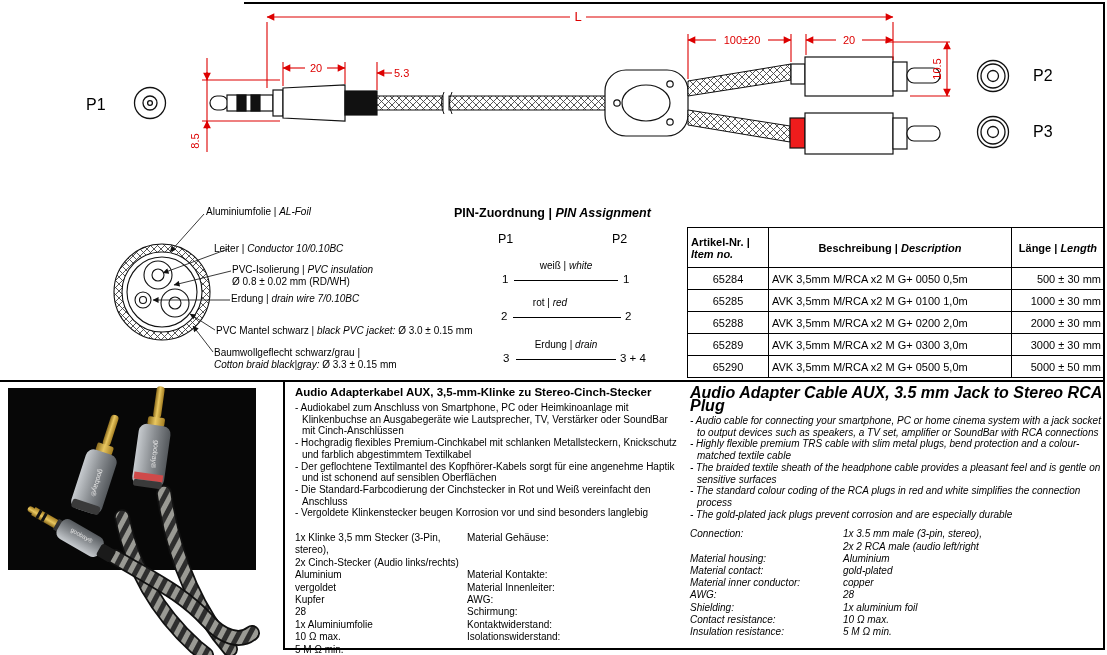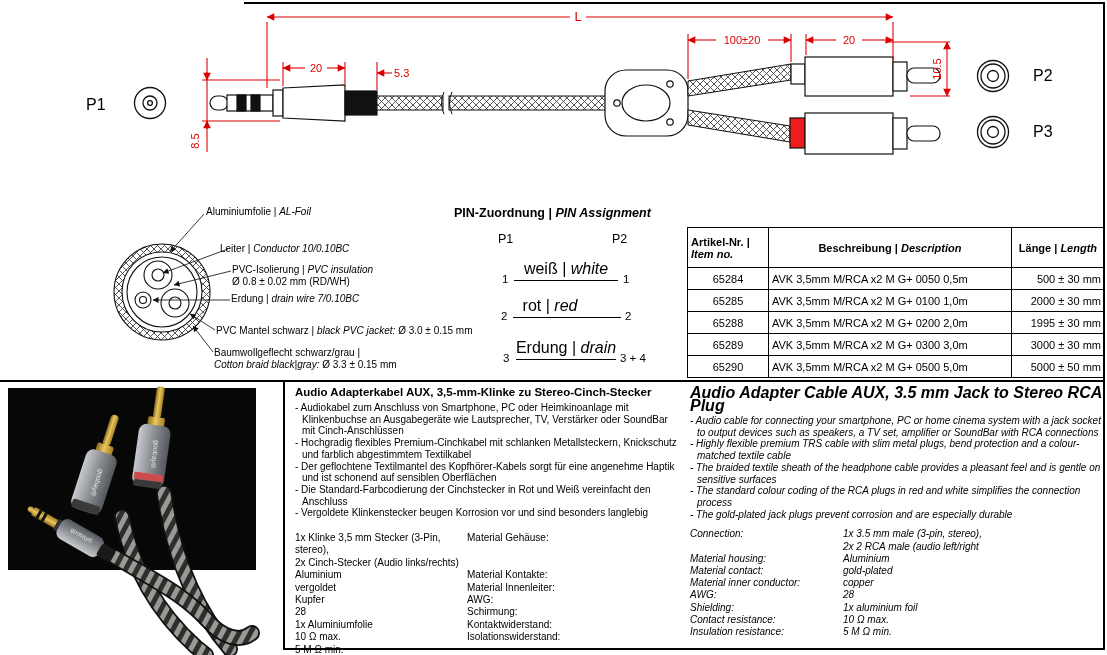--- a/index.html
+++ b/index.html
@@ -7,21 +7,21 @@
   .sheet{position:relative;width:1107px;height:655px;background:#fff;overflow:hidden;}
   .abs{position:absolute;}
   .rule{position:absolute;background:#000;}
   svg text{font-family:"Liberation Sans",sans-serif;}
   
   .cl{position:absolute;font-size:10px;line-height:11.5px;white-space:nowrap;}
   
   .pin-title{position:absolute;left:454px;top:206px;font-size:12.5px;font-weight:bold;white-space:nowrap;}
   .pin-hdr{position:absolute;font-size:12.5px;}
   .pin-num{position:absolute;font-size:11.5px;}
-  .pin-lab{position:absolute;font-size:16px;white-space:nowrap;transform:translateX(-50%);}
+  .pin-lab{position:absolute;font-size:10px;white-space:nowrap;transform:translateX(-50%);}
   .pin-line{position:absolute;height:1.3px;background:#000;}
   
   table.parts{position:absolute;left:687px;top:227px;width:418px;border-collapse:collapse;table-layout:fixed;}
   table.parts th,table.parts td{border:1.8px solid #000;font-size:11px;padding:1px 3px;overflow:hidden;white-space:nowrap;}
   table.parts th{font-weight:bold;height:37px;}
   table.parts td{height:19px;}
   .c-item{width:80px;} .c-desc{width:240px;} .c-len{width:92px;}
   td.item{text-align:center;} td.desc{text-align:left;padding-left:5px;}
   td.len{text-align:right;padding-right:4px;}
   th.h-item{text-align:left;padding-left:5px;} th.h-desc,th.h-len{text-align:center;}
@@ -189,21 +189,21 @@
       <path d="M228,49 L163,73" marker-end="url(#arrK)"></path>
       <path d="M231,71 L174,85" marker-end="url(#arrK)"></path>
       <path d="M230,100 L153,100" marker-end="url(#arrK)"></path>
       <path d="M215,130 L190,114" marker-end="url(#arrK)"></path>
       <path d="M213,152 L193,126" marker-end="url(#arrK)"></path>
     </g>
   </svg>
 
   <div class="cl" style="left:206px;top:206px;">
     <span>Aluminiumfolie |</span> <i>AL-Foil</i></div>
-  <div class="cl" style="left:220px;top:243px;">
+  <div class="cl" style="left:214px;top:243px;">
     <span>Leiter |</span> <i>Conductor 10/0.10BC</i></div>
   <div class="cl" style="left:232px;top:264px;">
     <span>PVC-Isolierung |</span> <i>PVC insulation</i><br>
     <span>Ø 0.8 ± 0.02 mm (RD/WH)</span></div>
   <div class="cl" style="left:231px;top:293px;">
     <span>Erdung |</span> <i>drain wire 7/0.10BC</i></div>
   <div class="cl" style="left:216px;top:325px;">
     <span>PVC Mantel schwarz |</span> <i>black PVC jacket:</i>
     <span>Ø 3.0 ± 0.15 mm</span></div>
   <div class="cl" style="left:214px;top:347px;">
@@ -246,26 +246,26 @@
       <th class="h-len"><span>Länge |</span> <i>Length</i></th>
     </tr>
     <tr>
       <td class="item">65284</td>
       <td class="desc">AVK 3,5mm M/RCA x2 M  G+ 0050 0,5m</td>
       <td class="len">500 ± 30 mm</td>
     </tr>
     <tr>
       <td class="item">65285</td>
       <td class="desc">AVK 3,5mm M/RCA x2 M  G+ 0100 1,0m</td>
-      <td class="len">2000 ± 30 mm</td>
+      <td class="len">1000 ± 30 mm</td>
     </tr>
     <tr>
       <td class="item">65288</td>
       <td class="desc">AVK 3,5mm M/RCA x2 M  G+ 0200 2,0m</td>
-      <td class="len">1995 ± 30 mm</td>
+      <td class="len">2000 ± 30 mm</td>
     </tr>
     <tr>
       <td class="item">65289</td>
       <td class="desc">AVK 3,5mm M/RCA x2 M  G+ 0300 3,0m</td>
       <td class="len">3000 ± 30 mm</td>
     </tr>
     <tr>
       <td class="item">65290</td>
       <td class="desc">AVK 3,5mm M/RCA x2 M  G+ 0500 5,0m</td>
       <td class="len">5000 ± 50 mm</td>

